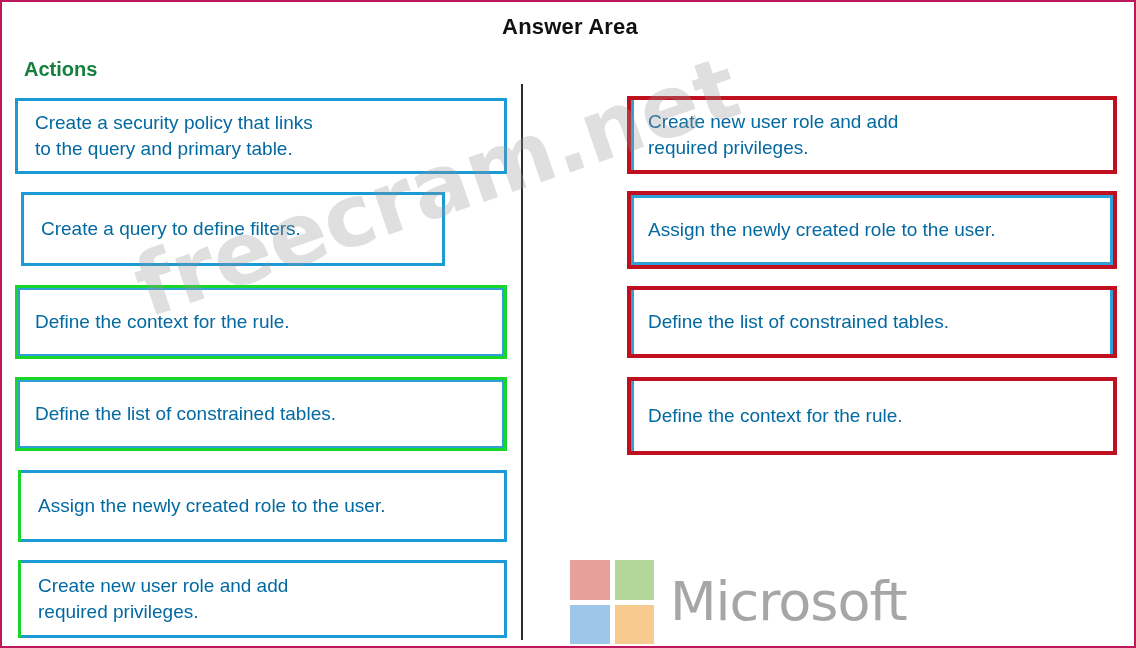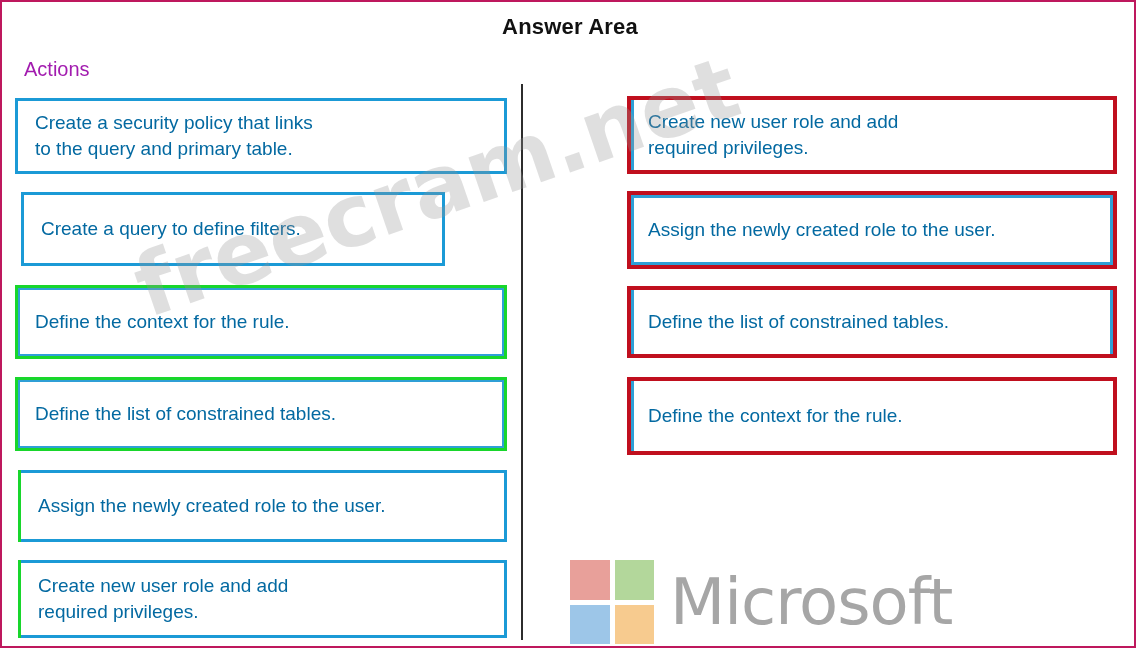--- a/index.html
+++ b/index.html
@@ -30,22 +30,22 @@
     font-size: 22px;
     font-weight: bold;
     color: #111111;
     letter-spacing: 0.2px;
   }
   .actions-title {
     position: absolute;
     left: 22px;
     top: 56px;
     font-size: 20px;
-    font-weight: normal;
-    color: #a21caf;
+    font-weight: bold;
+    color: #15803d;
   }
 
   
   .divider {
     position: absolute;
     left: 519px;
     top: 82px;
     width: 2px;
     height: 556px;
     background: #2c2c2c;
@@ -150,21 +150,21 @@
   .ms-squares {
     width: 84px;
     height: 84px;
     display: grid;
     grid-template-columns: 1fr 1fr;
     grid-template-rows: 1fr 1fr;
     gap: 5px;
   }
   .ms-sq { width: 100%; height: 100%; }
   .ms-word {
-    font-size: 64px;
+    font-size: 54px;
     color: #a6a6a6;
     margin-left: 16px;
     font-family: "DejaVu Sans", sans-serif;
     line-height: 1;
     letter-spacing: -1px;
   }
 </style>
 </head>
 <body>
 

